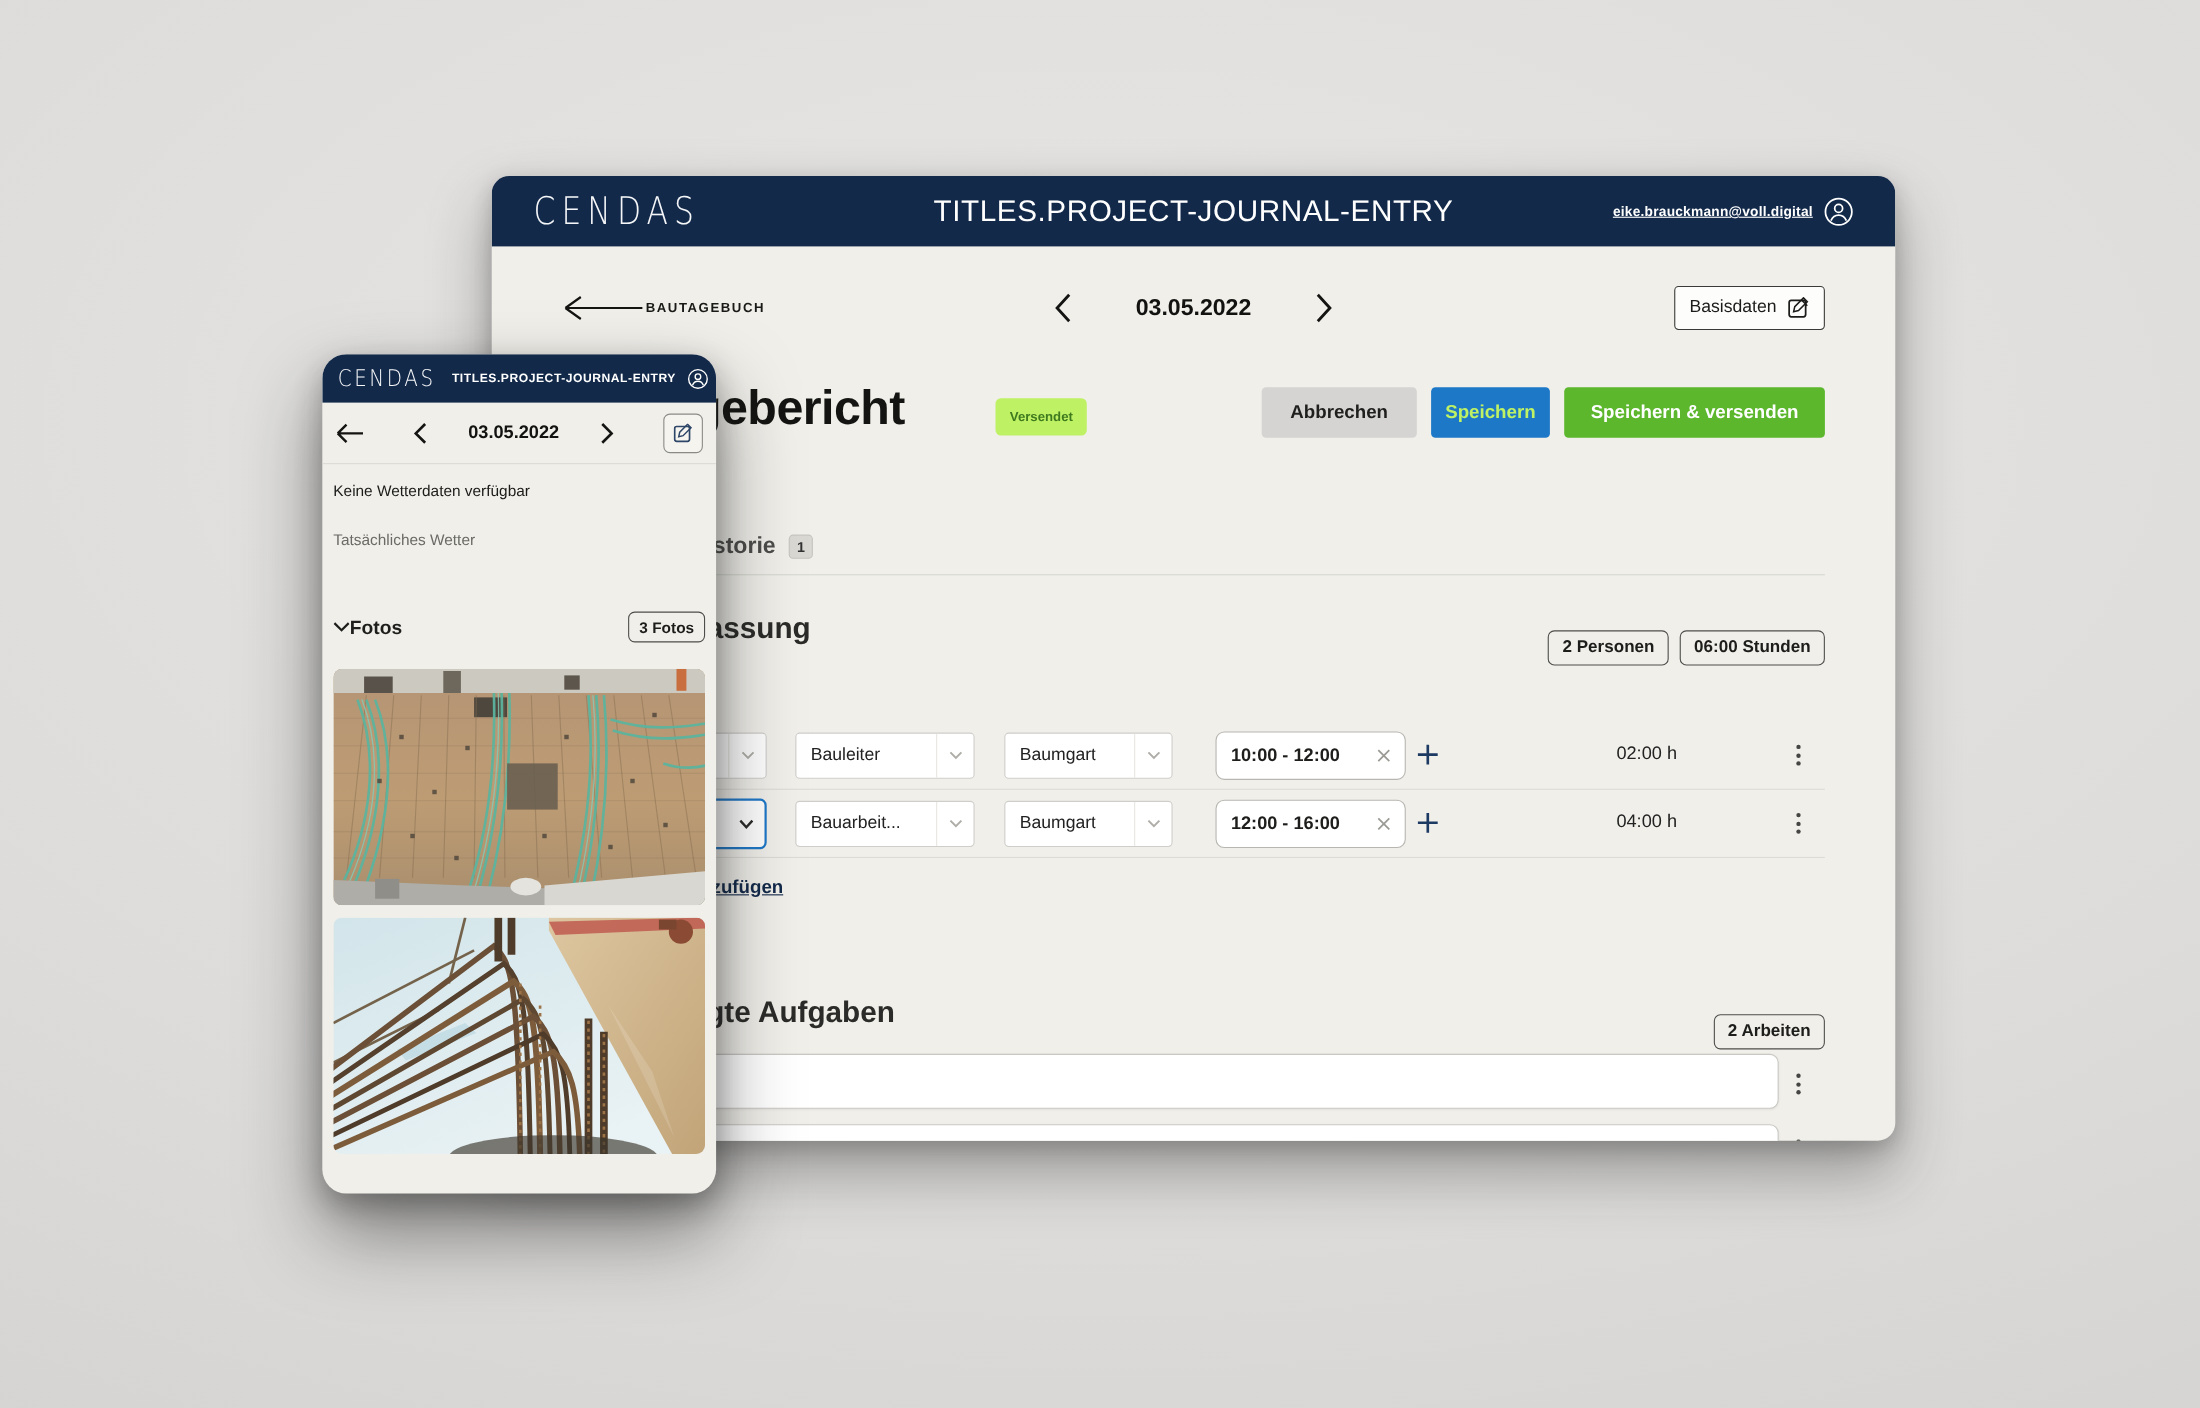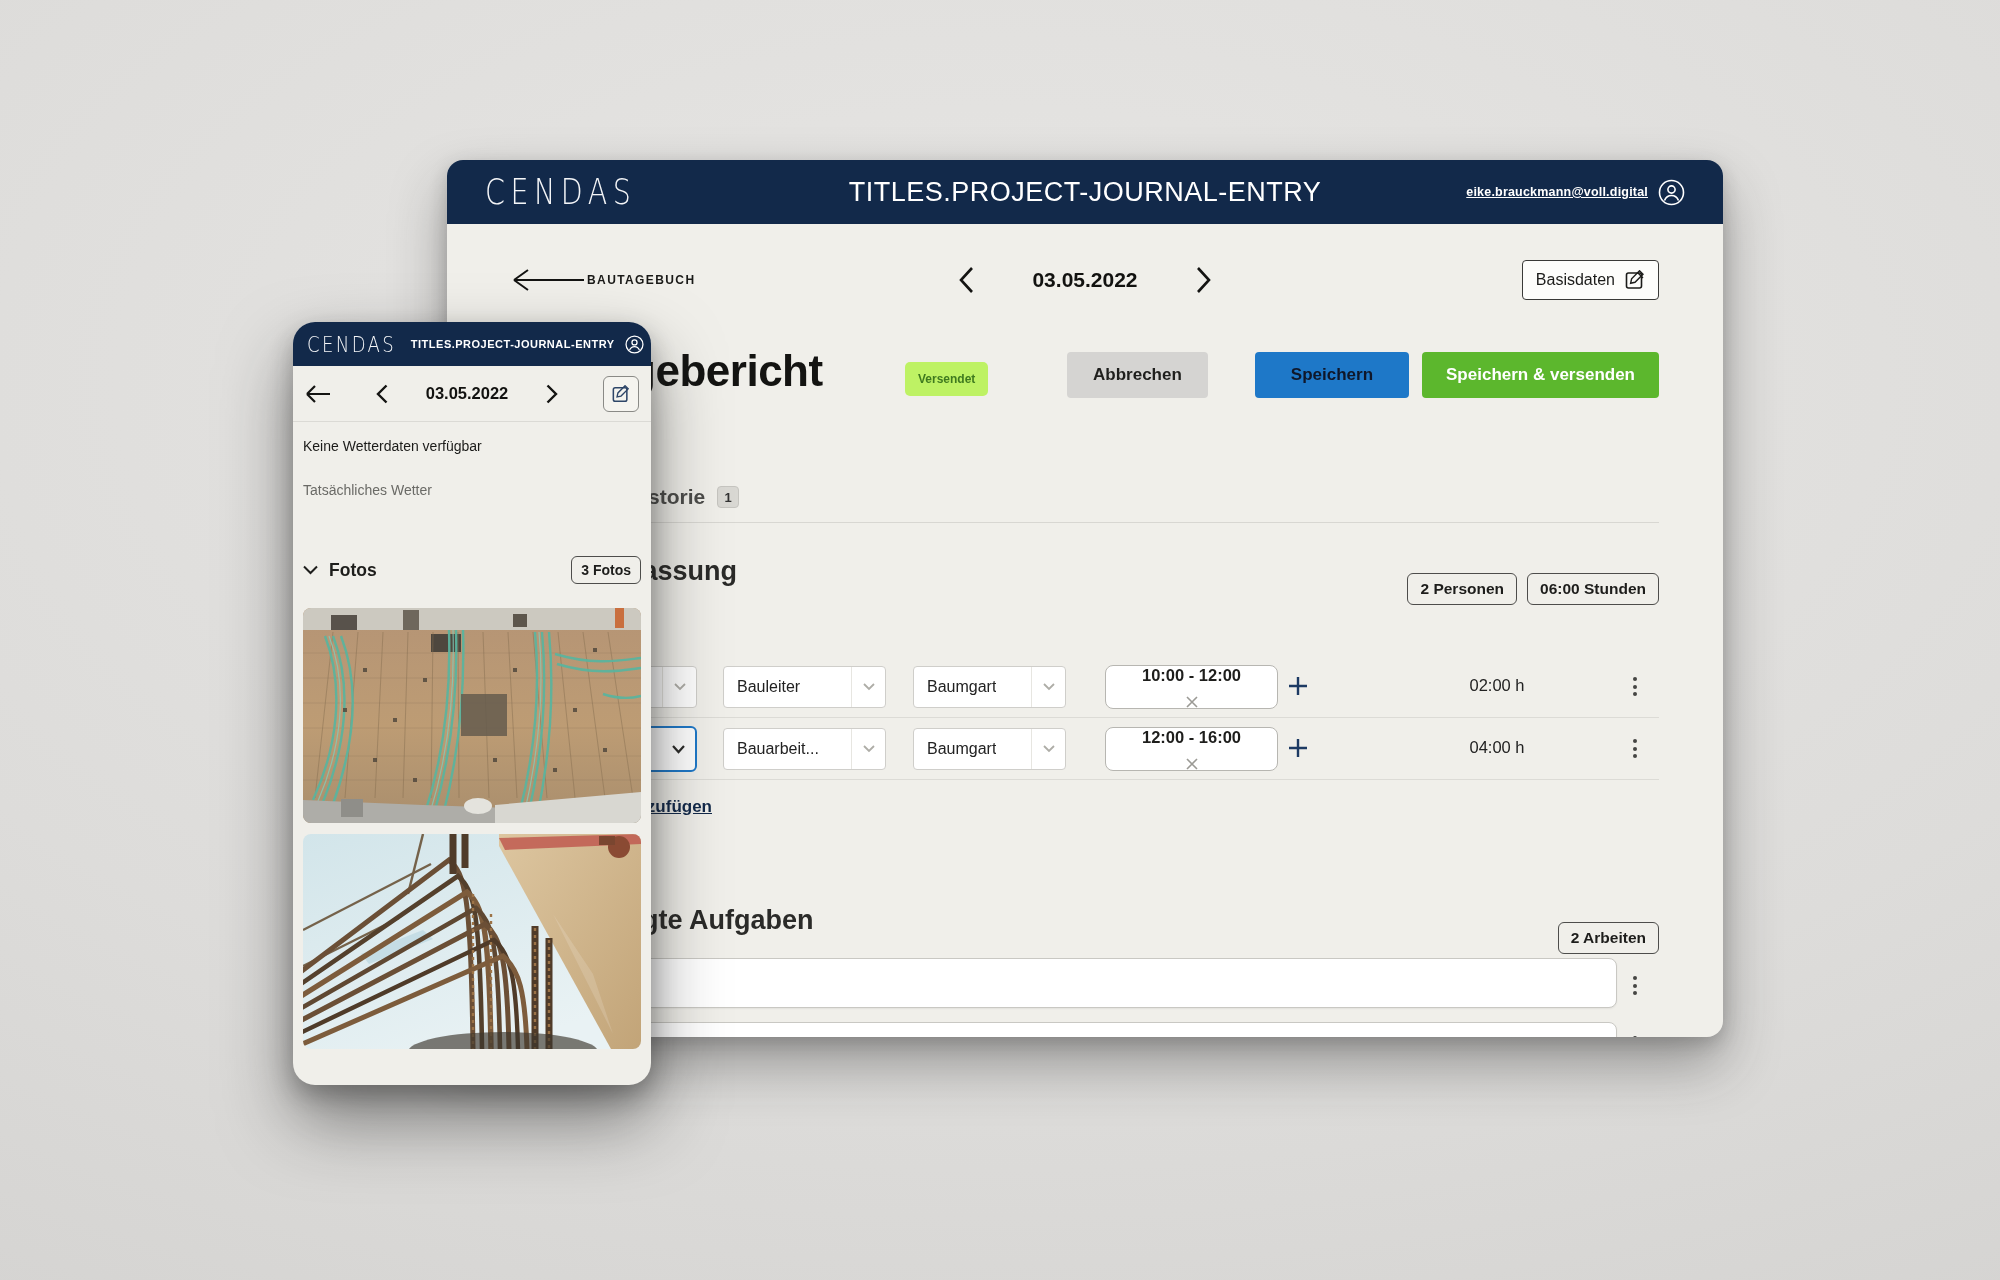--- a/index.html
+++ b/index.html
@@ -37,21 +37,21 @@
         border:1px solid #3a3a38; border-radius:4px; padding:9px 13px; font-size:16px; color:#1c1c1a; cursor:pointer; }
 
   
   .d-h1 { left:135px; top:186px; font-size:44px; font-weight:600; color:#141412; letter-spacing:-.5px; white-space:nowrap; }
   .d-status { left:458px; top:202px; height:34px; line-height:34px; padding:0 13px; border-radius:5px;
         background:#bef264; color:#3f7a1f; font-size:12px; font-weight:600; }
   .d-actions { right:64px; top:192px; display:flex; gap:13px; }
   .btn { height:46px; border:none; border-radius:4px; font-size:17px; font-weight:700; cursor:pointer;
         font-family:"Liberation Sans", sans-serif; }
   .btn-gray  { background:#d5d4d2; color:#1f1f1d; padding:0 26px; }
-  .btn-blue  { background:#1e78c8; color:#0f172a; padding:0 36px;margin-left:34px; }
+  .btn-blue  { background:#1e78c8; color:#bef264; padding:0 13px; }
   .btn-green { background:#5cb72d; color:#fff; padding:0 24px; }
 
   
   .d-historie { left:64px; right:64px; top:320px; height:34px; display:flex; align-items:center; gap:12px; }
   .d-historie-label { margin-left:116px; font-size:21px; font-weight:600; color:#4c4c4a; }
   .mini-badge { min-width:22px; height:22px; padding:0 5px; border-radius:4px; background:#d9d8d3;
         border:1px solid #c6c5c0; font-size:13px; font-weight:700; color:#333; display:flex; align-items:center; justify-content:center; }
   .d-hr { left:64px; right:64px; top:362px; border-top:1px solid #d8d7d2; height:0; }
 
   
@@ -72,21 +72,21 @@
   .sel .sel-label { padding-left:13px; white-space:nowrap; overflow:hidden; }
   .sel .sel-arrow { width:34px; align-self:stretch; display:flex; align-items:center; justify-content:center;
         border-left:1px solid #e7e6e1; }
   .sel-name1 { left:0; width:186px; border-radius:4px; }
   .sel-name2 { left:0; width:186px; border:2px solid #1e78c8; border-radius:6px; top:8px; height:46px; }
   .sel-name2 .sel-arrow { border-left:none; }
   .sel-rolle { left:212px; width:163px; }
   .sel-untern { left:402px; width:153px; }
   .time-chip { position:absolute; left:594px; top:9px; width:173px; height:44px; background:#fff;
         border:1px solid #b7b6b1; border-radius:8px; display:flex; align-items:center; justify-content:space-between;
-        padding:0 13px; font-size:16.5px; font-weight:600; color:#1e1e1c; cursor:pointer;flex-direction:column; }
+        padding:0 13px; font-size:16.5px; font-weight:600; color:#1e1e1c; cursor:pointer; }
   .plus-btn { position:absolute; left:776px; top:19px; cursor:pointer; }
   .stunden-val { position:absolute; left:926px; width:120px; top:20px; text-align:center; font-size:16.5px; color:#222; }
   .kebab { display:flex; flex-direction:column; gap:3.5px; cursor:pointer; padding:4px; }
   .kebab i { width:4px; height:4px; border-radius:50%; background:#454543; }
   .row-kebab { position:absolute; left:1118px; top:17px; }
 
   .d-add-row { left:64px; right:64px; top:637px; height:30px; }
   .d-add-link { margin-left:48px; font-size:17px; font-weight:700; color:#12294a; text-decoration:underline; cursor:pointer; display:inline-block; }
 
   .d-tasks-head { left:64px; right:64px; top:745px; height:40px; }
@@ -113,21 +113,21 @@
   .m-date { font-size:16.5px; font-weight:700; color:#121210; }
   .m-edit-btn { width:36px; height:36px; border:1px solid #8a8a86; border-radius:6px; background:#f5f4ef;
         display:flex; align-items:center; justify-content:center; cursor:pointer; }
 
   .m-body { padding:0 10px; }
   .m-nodata { margin-top:16px; font-size:14px; color:#1b1b19; }
   .m-label { margin-top:28px; font-size:14px; color:#6a6a66; }
   .m-input { margin-top:6px; width:100%; height:34px; border:1px solid #c6c5c0; border-radius:4px;
         background:#fff; font-size:14px; padding:0 10px; color:#1b1b19; font-family:"Liberation Sans", sans-serif; }
 
-  .m-fotos-row { margin-top:58px; display:flex; align-items:center; gap:11px; cursor:pointer; }
+  .m-fotos-row { margin-top:58px; display:flex; align-items:center; cursor:pointer; }
   .m-fotos-title { font-size:17.5px; font-weight:600; color:#1e1e1c; }
   .m-fotos-chip { margin-left:auto; height:28px; display:flex; align-items:center; padding:0 9px;
         border:1.5px solid #4d4d4b; border-radius:6px; font-size:14px; font-weight:600; color:#1d1d1b; }
   .photo { margin-top:24px; width:338px; height:215px; border-radius:8px; overflow:hidden; cursor:pointer; }
   .photo + .photo { margin-top:11px; }
 </style>
 </head>
 <body>
 
 <div class="dw">

